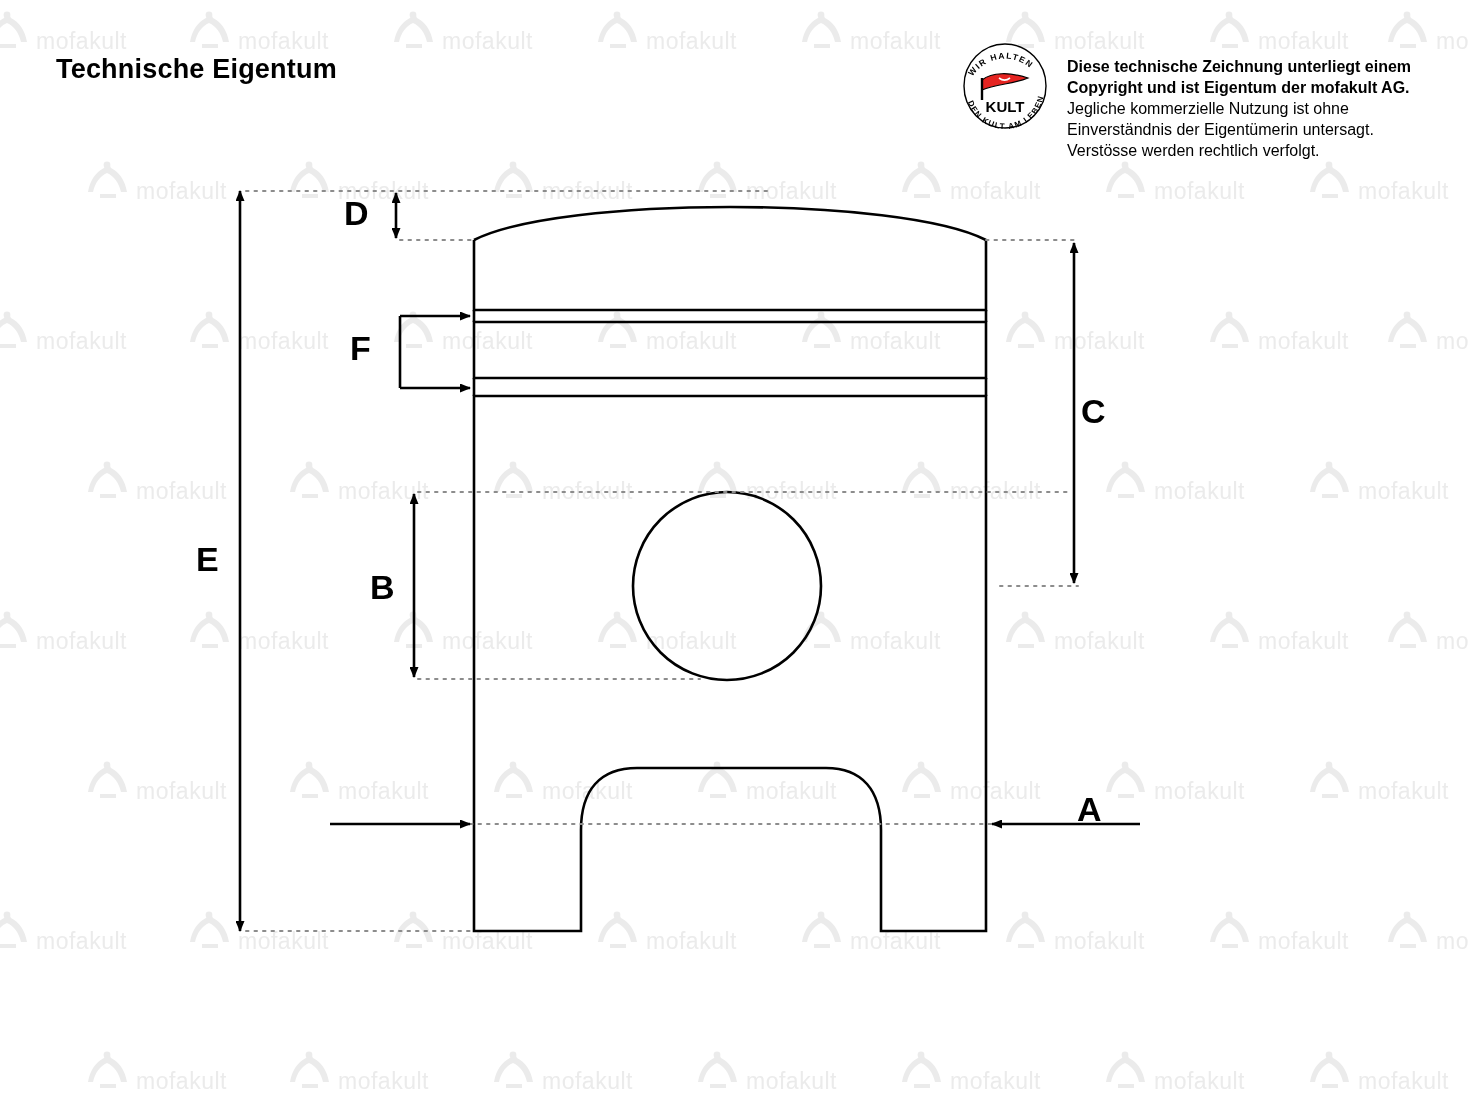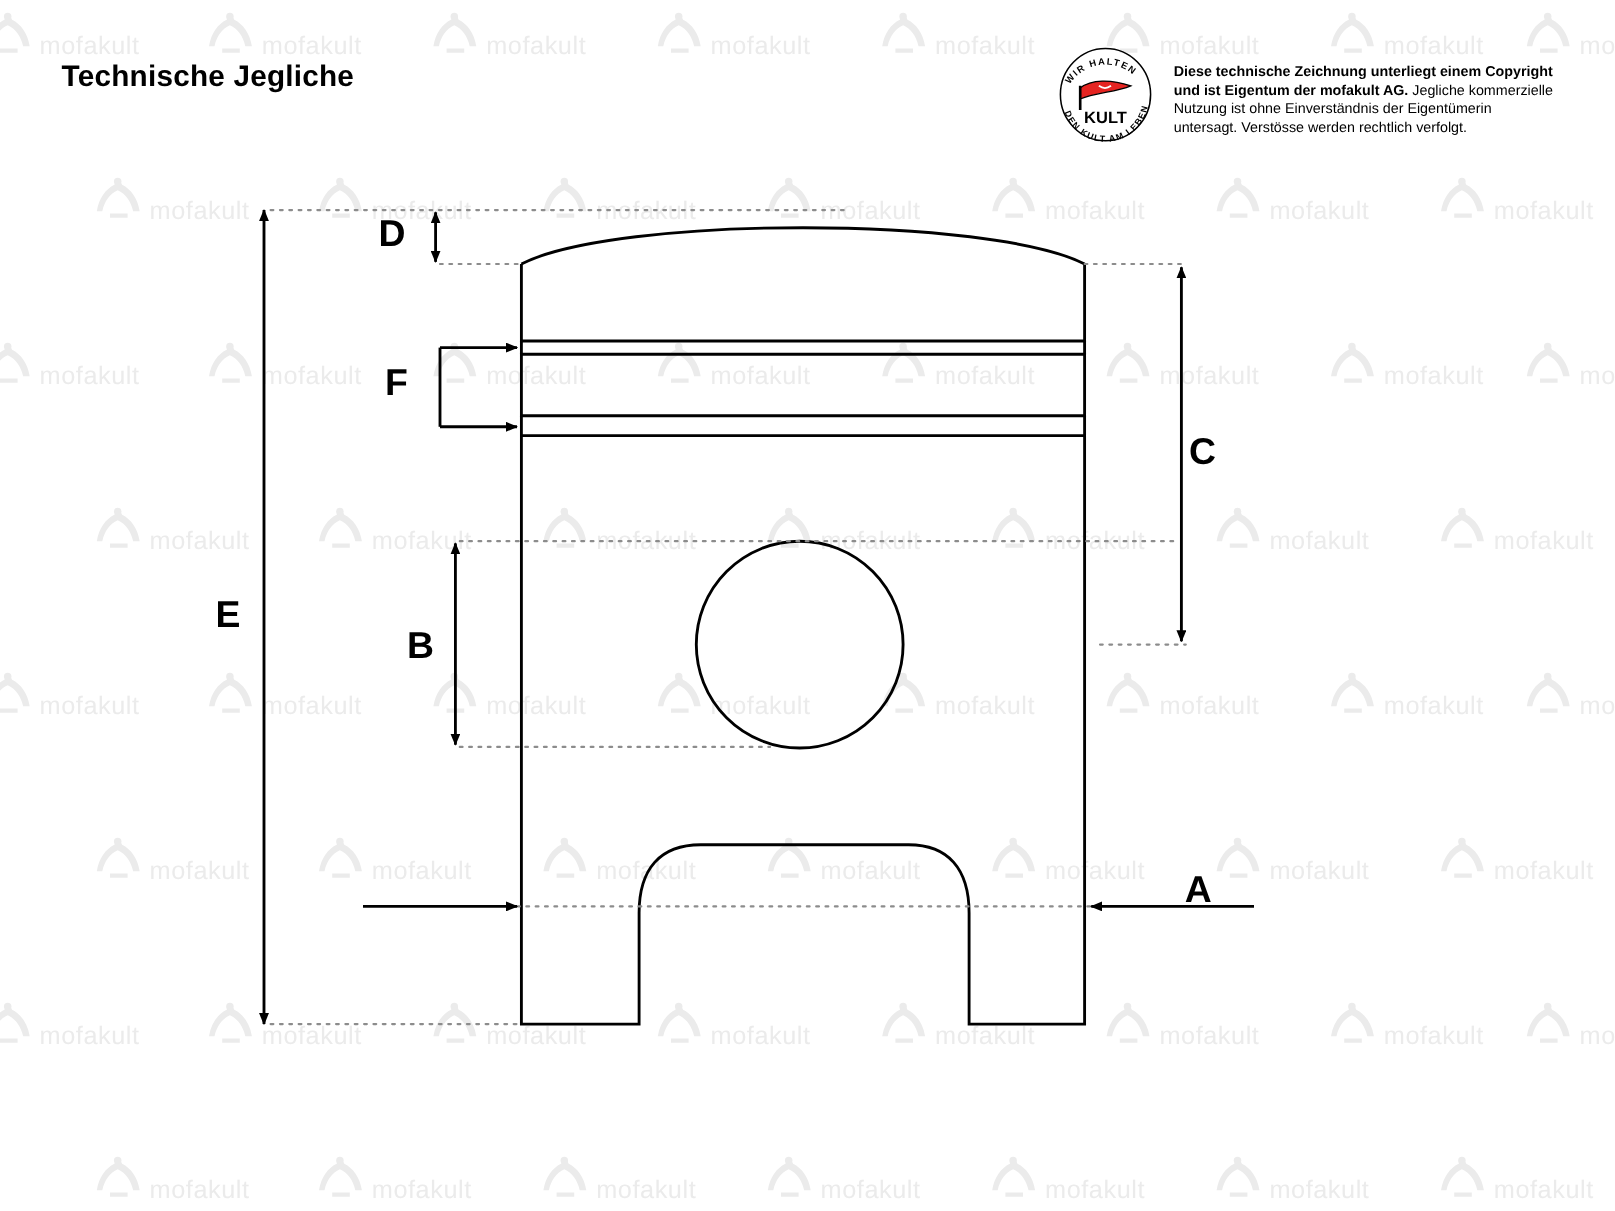--- a/index.html
+++ b/index.html
@@ -58,21 +58,21 @@
     font-weight: bold;
     color: #000;
     letter-spacing: .2px;
     z-index: 3;
   }
   #copyright {
     position: absolute;
     left: 1067px;
     top: 56px;
     width: 350px;
-    font-size: 13px;
+    font-size: 16px;
     line-height: 1.32;
     color: #000;
     z-index: 3;
   }
   #copyright b { font-weight: bold; }
   #kult-logo {
     position: absolute;
     left: 952px;
     top: 38px;
     width: 106px;
@@ -689,21 +689,21 @@
           <g fill="#ebebeb">
             <path d="M8 36 C10 24, 16 16, 24 12 L28 6 L31 12 C39 16, 45 24, 47 36 L41 36 C39 27, 34 20, 27 17 C20 20, 15 27, 13 36 Z"></path>
             <path d="M20 38 h16 v4 h-16 z"></path>
             <circle cx="27" cy="9" r="3.4"></circle>
           </g>
         </svg>
       </div>
       <div class="wm" style="left: 1358px; top: 1068px;">mofakult</div>
     </div>
 
-  <div id="title">Technische Jegliche</div>
+  <div id="title">Technische Eigentum</div>
 
   <div id="kult-logo">
     <svg viewBox="0 0 106 96" xmlns="http://www.w3.org/2000/svg">
       <g fill="none" stroke="#000" stroke-width="1.4">
         <ellipse cx="53" cy="48" rx="41" ry="42"></ellipse>
       </g>
       <path d="M30 42 C40 34, 58 34, 76 40 C62 46, 44 46, 30 52 Z" fill="#e52421" stroke="#000" stroke-width="1.2"></path>
       <path d="M30 40 L30 62" stroke="#000" stroke-width="2.4" fill="none"></path>
       <path d="M47 40 c4 3 7 3 11 0" stroke="#fff" stroke-width="1.6" fill="none"></path>
       <text x="53" y="74" text-anchor="middle" font-family="Liberation Sans, sans-serif" font-size="15" font-weight="bold" fill="#000">KULT</text>

